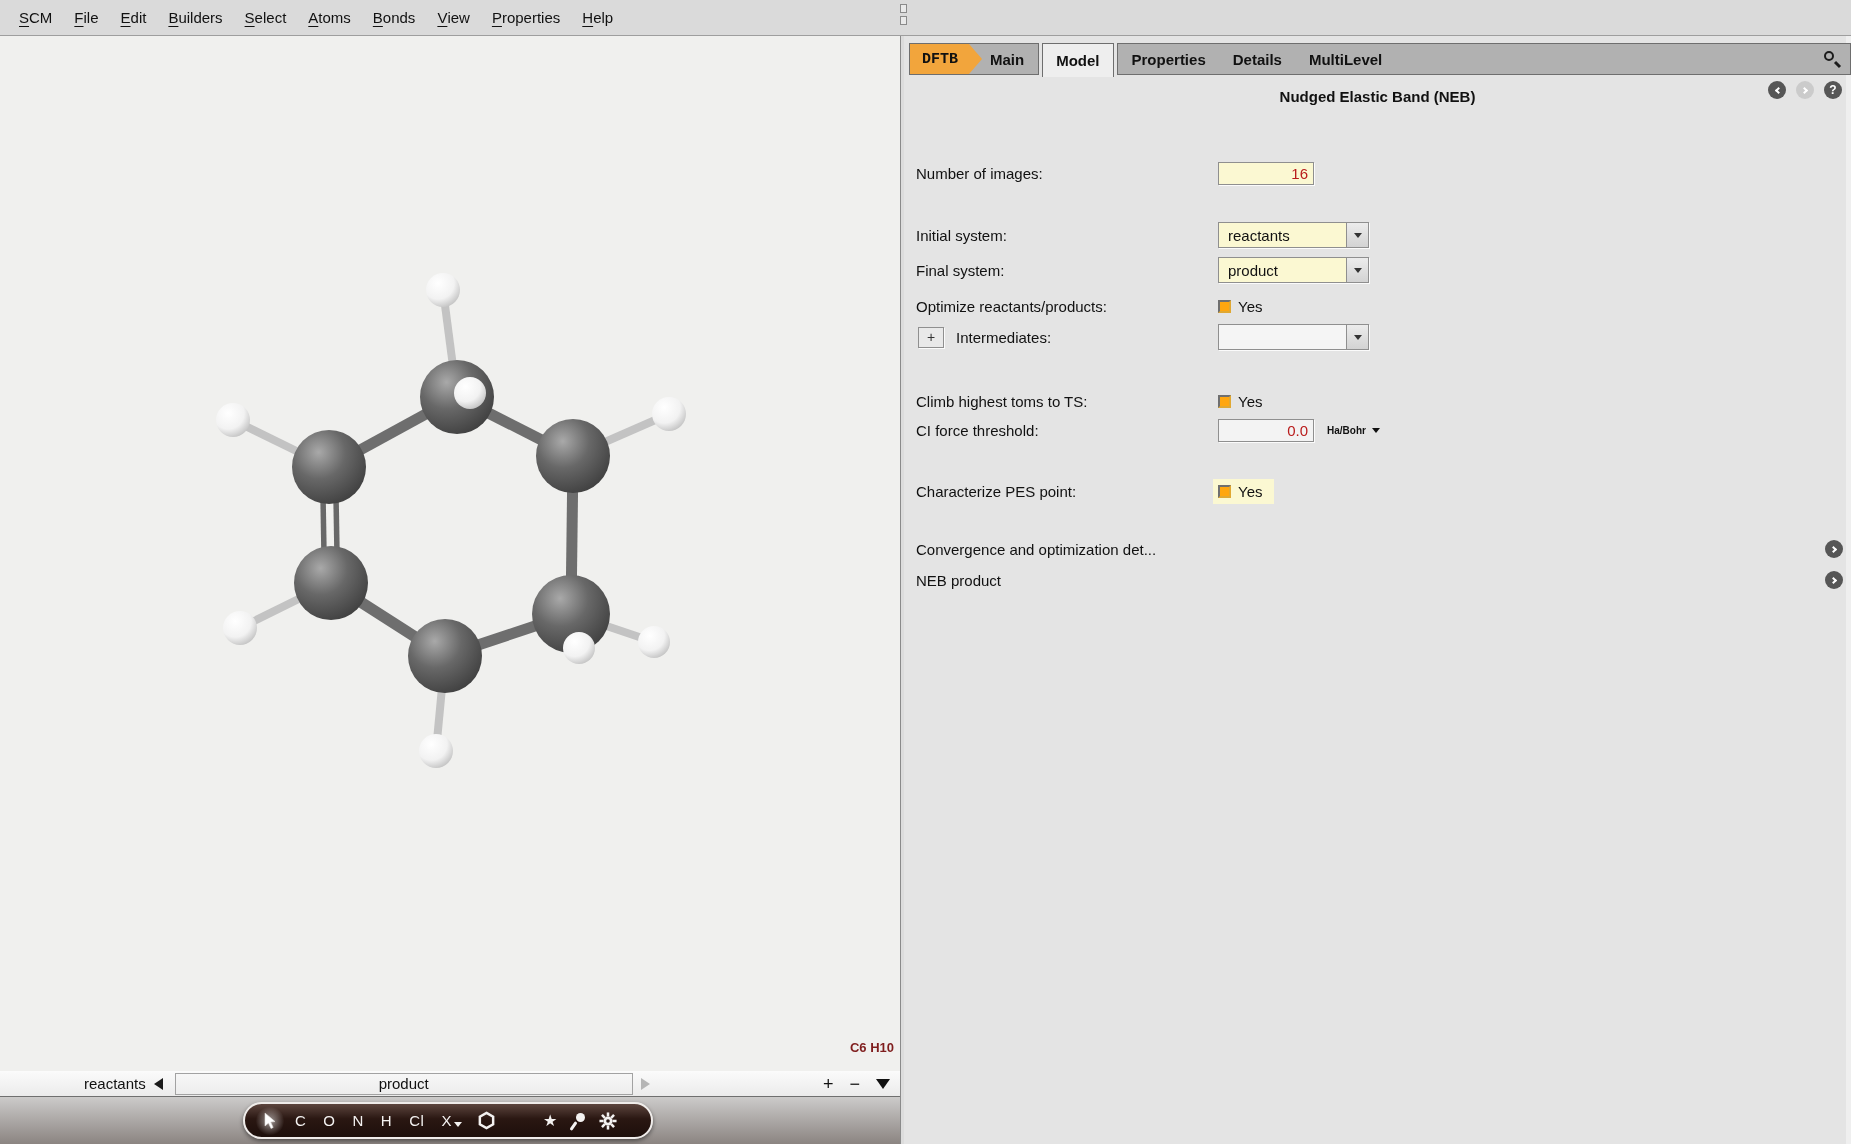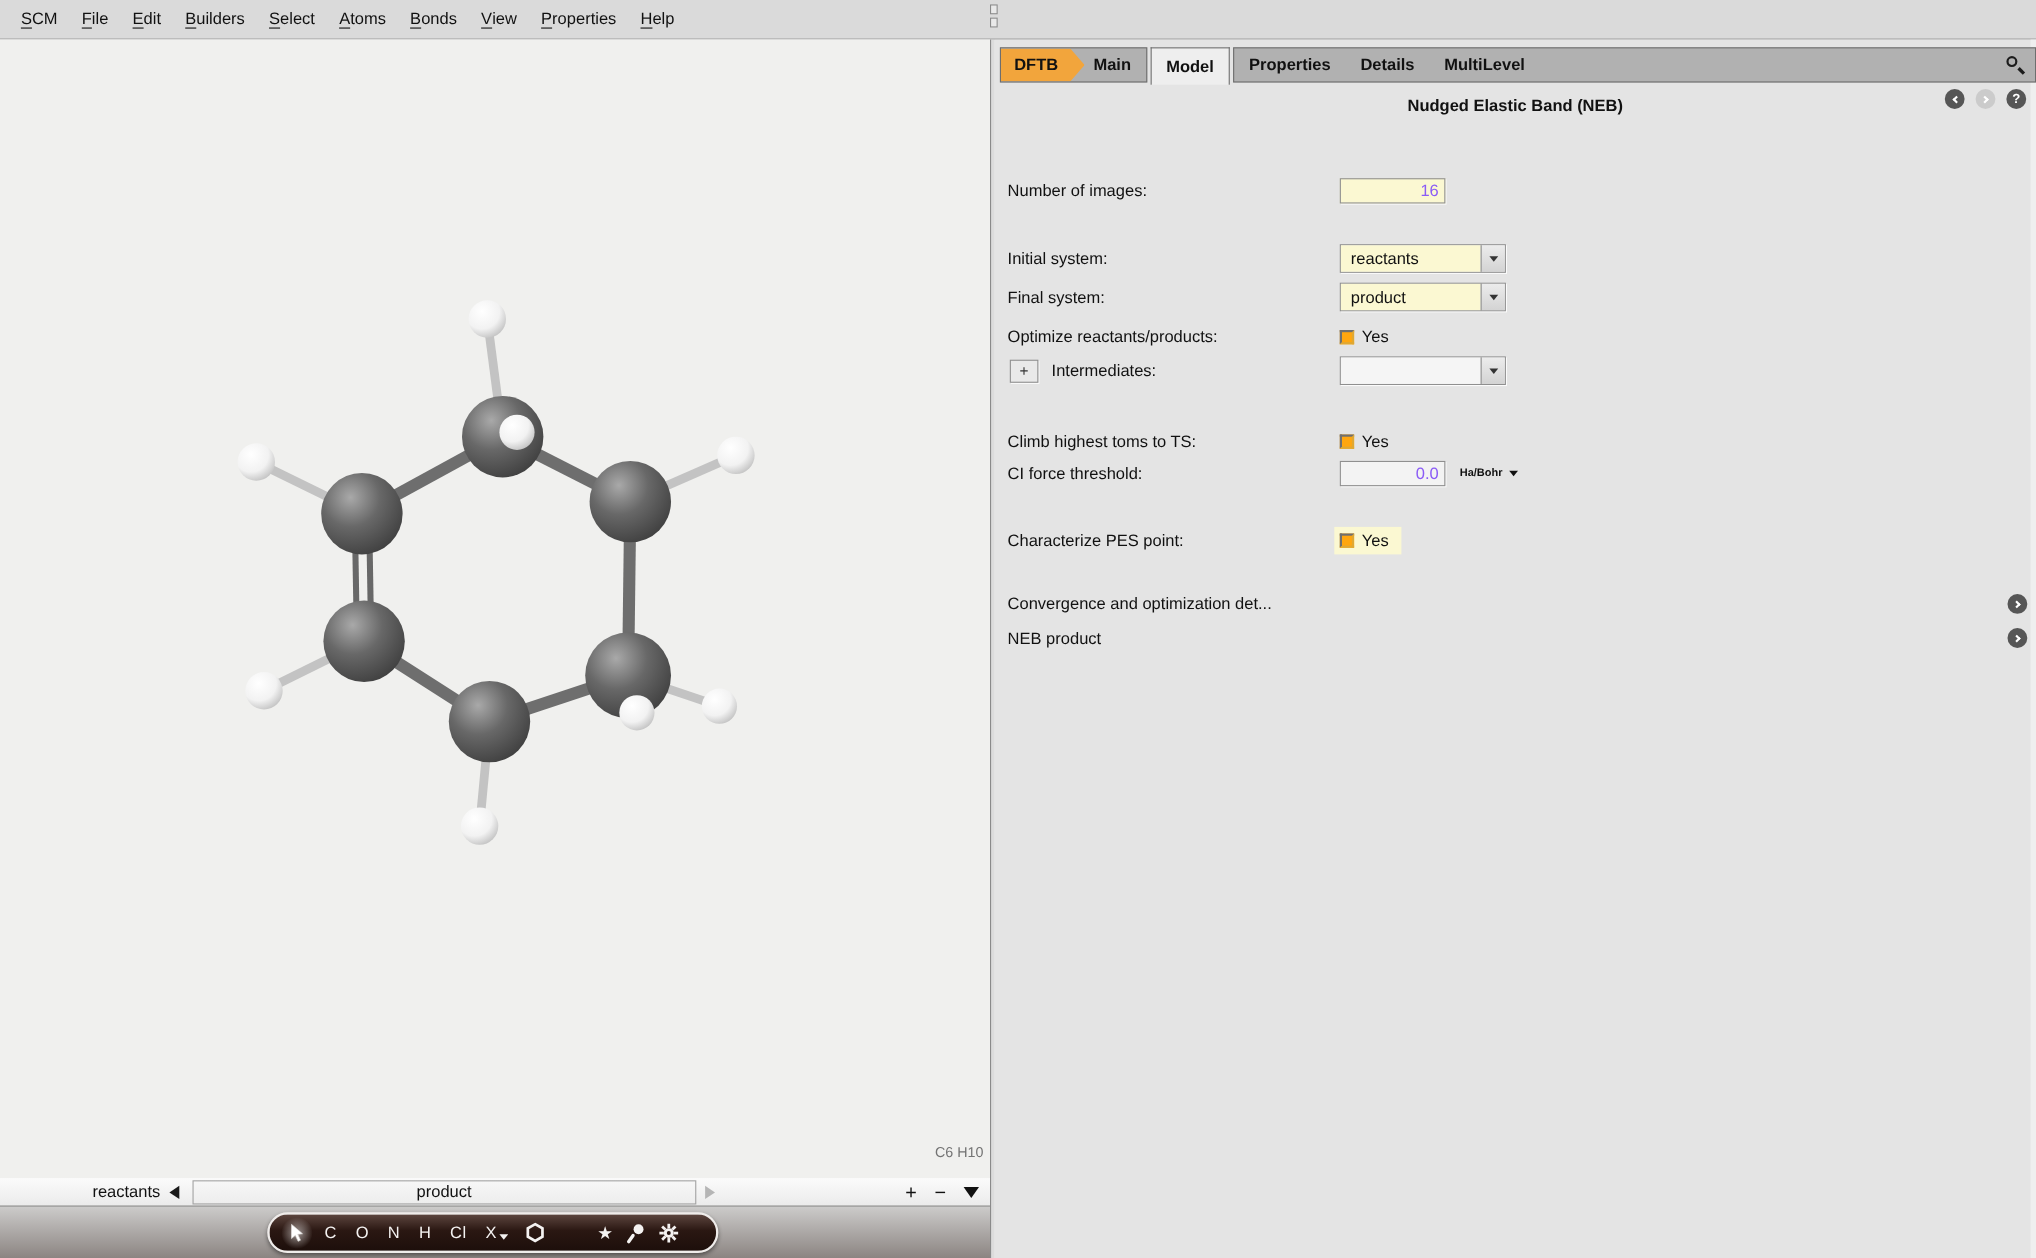--- a/index.html
+++ b/index.html
@@ -8,21 +8,21 @@
 
   
   .menubar { position:absolute; top:0; left:0; width:1851px; height:36px; background:#dadada;
              border-bottom:1px solid #9e9e9e; display:flex; align-items:center; padding-left:8px; }
   .menubar .mitem { padding:0 11px; height:100%; display:flex; align-items:center; cursor:default; }
   .menubar .mitem u { text-decoration:underline; text-underline-offset:3px; }
 
   
   .viewer-pane { position:absolute; top:36px; left:0; width:900px; height:1108px; background:#f0f0ee; }
   .canvas { position:absolute; top:0; left:0; width:900px; height:1035px; background:#f0f0ee; }
-  .formula { position:absolute; right:6px; bottom:16px; font-weight:normal; font-size:13px; color:#737373; }
+  .formula { position:absolute; right:6px; bottom:16px; font-weight:bold; font-size:13px; color:#7f1d1d; }
 
   
   .frame-bar { position:absolute; top:1035px; left:0; width:900px; height:26px;
                background:linear-gradient(#fbfbfb,#ebebeb); border-bottom:1px solid #6f6f6f;
                display:flex; align-items:center; }
   .frame-left-label { margin-left:84px; }
   .tri-left  { width:0; height:0; border-top:6px solid transparent; border-bottom:6px solid transparent;
                border-right:9px solid #1a1a1a; margin-left:8px; }
   .frame-current { margin-left:12px; width:458px; height:22px; border:1px solid #a2a2a2;
                    background:linear-gradient(#f7f7f7,#ededed); display:flex; align-items:center; justify-content:center; }
@@ -60,21 +60,21 @@
   .sash div { width:7px; height:9px; border:1px solid #8a8a8a; background:#e9e9e9; margin-bottom:3px; }
 
   
   .right-panel { position:absolute; top:36px; left:904px; width:947px; height:1108px; background:#e4e4e4; }
 
   
   .tabbar { position:absolute; top:7px; left:5px; right:0; height:32px; display:flex; align-items:stretch;
             font-weight:bold; }
   .tab-group { display:flex; border:1px solid #6e6e6e; background:#b1b1b1; height:32px; }
   .tab-dftb { background:#f2a53c; display:flex; align-items:center; padding:0 24px 0 12px;
-              clip-path:polygon(0 0, calc(100% - 13px) 0, 100% 50%, calc(100% - 13px) 100%, 0 100%); }
+              clip-path:polygon(0 0, calc(100% - 13px) 0, 100% 50%, calc(100% - 13px) 100%, 0 100%);font-family:Liberation Mono, monospace; }
   .tab-main { display:flex; align-items:center; padding:0 14px 0 8px; }
   .tab-model { border:1px solid #6e6e6e; border-bottom:none; background:#eeeeee; margin-left:3px;
                display:flex; align-items:center; padding:0 13px; height:34px; position:relative; z-index:2;text-align:center; }
   .tab-strip { flex:1; margin-left:3px; border:1px solid #6e6e6e; background:#b1b1b1;
                display:flex; align-items:center; gap:27px; padding-left:14px; height:32px; }
   .search-wrap { margin-left:auto; margin-right:10px; position:relative; width:18px; height:18px; }
   .search-wrap .lens { position:absolute; top:1px; left:2px; width:10px; height:10px; border:2px solid #1c1c1c; border-radius:50%; }
   .search-wrap .stem { position:absolute; bottom:0; right:1px; width:3px; height:7px; background:#1c1c1c; transform:rotate(-45deg); }
 
   
@@ -85,21 +85,21 @@
   .circle-btn.disabled { background:#cbcbcb; }
   .chev { width:5px; height:5px; border-top:2px solid #fff; border-right:2px solid #fff; }
   .chev.left  { transform:rotate(-135deg); margin-left:2px; }
   .chev.right { transform:rotate(45deg); margin-right:2px; }
   .circle-btn .qm { color:#fff; font-size:12px; font-weight:bold; }
 
   
   .row { position:absolute; left:12px; right:0; height:26px; display:flex; align-items:center; }
   .row .lbl { width:290px; }
   .entry { height:23px; border:1px solid #8f8f8f; box-shadow:1px 1px 0 rgba(255,255,255,.85);
-           background:#ececec; font:inherit; color:#8b5cf6; padding:0 5px; }
+           background:#ececec; font:inherit; color:#b91c1c; padding:0 5px; }
   .entry.right { text-align:right; }
   .entry.yellow { background:#fbf8d2; }
   .entry.white { background:#f3f3f3;padding-left:38px; }
   .w96 { width:96px; }
   .combo { display:flex; border:1px solid #8f8f8f; box-shadow:1px 1px 0 rgba(255,255,255,.85); height:26px; }
   .combo .cfield { width:127px; background:#fbf8d2; display:flex; align-items:center; padding-left:9px; }
   .combo .cfield.empty { background:#f5f5f5; }
   .combo .cbtn { width:22px; border-left:1px solid #8f8f8f; background:linear-gradient(#ececec,#d3d3d3);
                  display:flex; align-items:center; justify-content:center; }
   .tri-down-sm { width:0; height:0; border-left:4px solid transparent; border-right:4px solid transparent;

